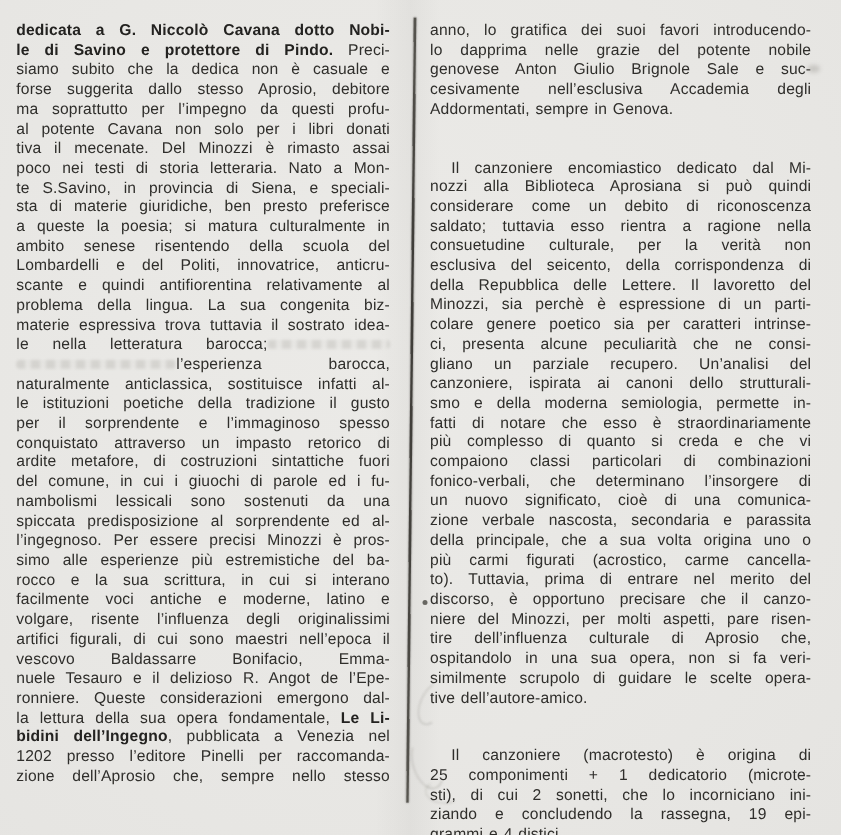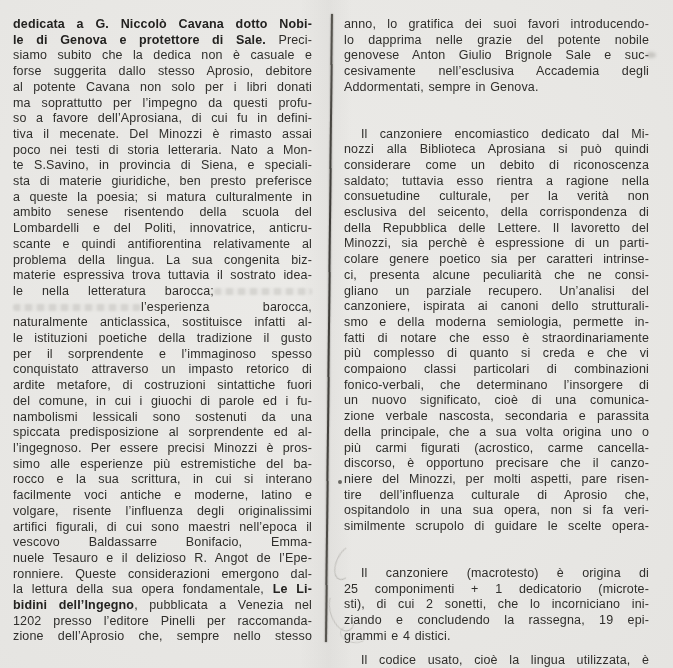--- a/index.html
+++ b/index.html
@@ -80,26 +80,25 @@
     pointer-events: none;
   }
 </style>
 </head>
 <body>
 
 <div class="page">
   <div class="gutter-shade"></div>
   <div class="col col-left" id="col-left">
       <div class="line"><span class="b">dedicata a G. Niccolò Cavana dotto Nobi-</span></div>
-      <div class="line"><span class="b">le di Genova e protettore di Sale. </span><span>Preci-</span></div>
+      <div class="line"><span class="b">le di Savino e protettore di Pindo. </span><span>Preci-</span></div>
       <div class="line"><span>siamo subito che la dedica non è casuale e</span></div>
       <div class="line"><span>forse suggerita dallo stesso Aprosio, debitore</span></div>
+      <div class="line"><span>ma soprattutto per l’impegno da questi profu-</span></div>
       <div class="line"><span>al potente Cavana non solo per i libri donati</span></div>
-      <div class="line"><span>ma soprattutto per l’impegno da questi profu-</span></div>
-      <div class="line"><span>so a favore dell’Aprosiana, di cui fu in defini-</span></div>
       <div class="line"><span>tiva il mecenate. Del Minozzi è rimasto assai</span></div>
       <div class="line"><span>poco nei testi di storia letteraria. Nato a Mon-</span></div>
       <div class="line"><span>te S.Savino, in provincia di Siena, e speciali-</span></div>
       <div class="line"><span>sta di materie giuridiche, ben presto preferisce</span></div>
       <div class="line"><span>a queste la poesia; si matura culturalmente in</span></div>
       <div class="line"><span>ambito senese risentendo della scuola del</span></div>
       <div class="line"><span>Lombardelli e del Politi, innovatrice, anticru-</span></div>
       <div class="line"><span>scante e quindi antifiorentina relativamente al</span></div>
       <div class="line"><span>problema della lingua. La sua congenita biz-</span></div>
       <div class="line"><span>materie espressiva trova tuttavia il sostrato idea-</span></div>
@@ -147,25 +146,27 @@
       <div class="line"><span>canzoniere, ispirata ai canoni dello strutturali-</span></div>
       <div class="line"><span>smo e della moderna semiologia, permette in-</span></div>
       <div class="line"><span>fatti di notare che esso è straordinariamente</span></div>
       <div class="line"><span>più complesso di quanto si creda e che vi</span></div>
       <div class="line"><span>compaiono classi particolari di combinazioni</span></div>
       <div class="line"><span>fonico-verbali, che determinano l’insorgere di</span></div>
       <div class="line"><span>un nuovo significato, cioè di una comunica-</span></div>
       <div class="line"><span>zione verbale nascosta, secondaria e parassita</span></div>
       <div class="line"><span>della principale, che a sua volta origina uno o</span></div>
       <div class="line"><span>più carmi figurati (acrostico, carme cancella-</span></div>
+      <div class="line"><span>to). Tuttavia, prima di entrare nel merito del</span></div>
       <div class="line"><span>discorso, è opportuno precisare che il canzo-</span></div>
       <div class="line"><span>niere del Minozzi, per molti aspetti, pare risen-</span></div>
       <div class="line"><span>tire dell’influenza culturale di Aprosio che,</span></div>
       <div class="line"><span>ospitandolo in una sua opera, non si fa veri-</span></div>
       <div class="line"><span>similmente scrupolo di guidare le scelte opera-</span></div>
+      <div class="line last"><span>tive dell’autore-amico.</span></div>
       <div class="line ind"><span>Il canzoniere (macrotesto) è origina di</span></div>
       <div class="line"><span>25 componimenti + 1 dedicatorio (microte-</span></div>
       <div class="line"><span>sti), di cui 2 sonetti, che lo incorniciano ini-</span></div>
       <div class="line"><span>ziando e concludendo la rassegna, 19 epi-</span></div>
       <div class="line last"><span>grammi e 4 distici.</span></div>
       <div class="line ind gap"><span>Il codice usato, cioè la lingua utilizzata, è</span></div>
     </div>
   <div class="divider"></div>
   <div class="dot"></div>
   <div class="scribble scr1"></div>

